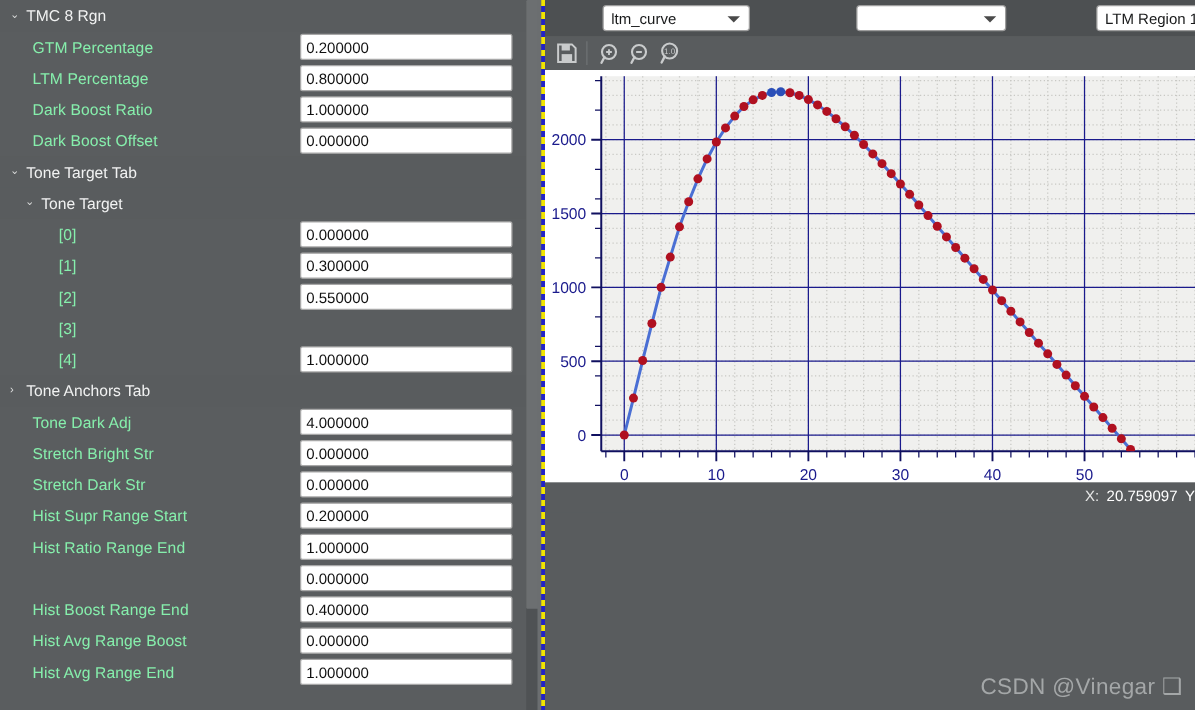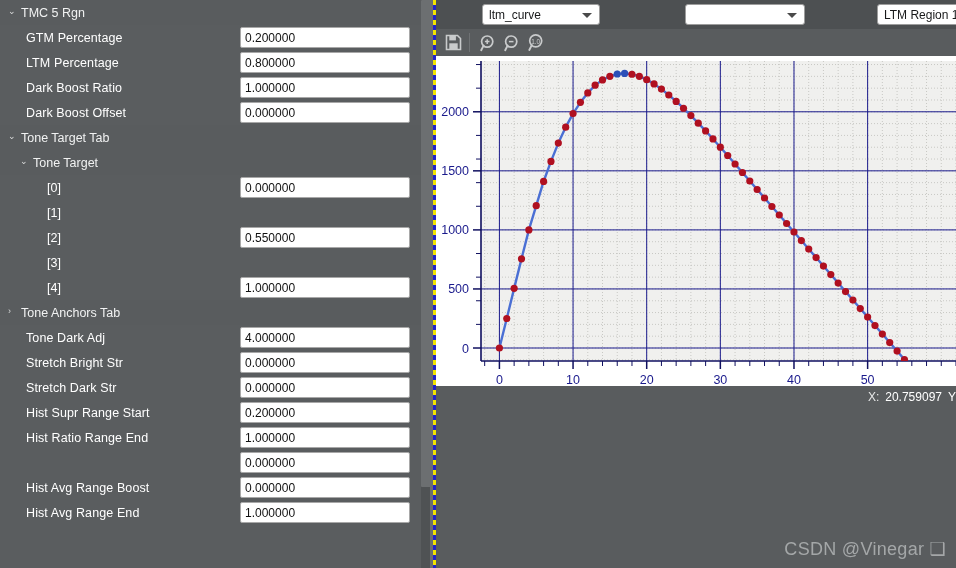--- a/index.html
+++ b/index.html
@@ -29,21 +29,21 @@
     display: flex;
     align-items: center;
     box-sizing: border-box;
   }
   .group-row {
     background: #595c5e;
   }
   .group-row.lvl0 { padding-left: 8px; }
   .group-row.lvl1 { padding-left: 20px; }
   .prop-label {
-    color: #ffffff;
+    color: #86efac;
     font-size: 12.5px;
     white-space: nowrap;
     letter-spacing: .1px;
   }
   .group-label {
     color: #f1f2f2;
     font-size: 12.5px;
     white-space: nowrap;
   }
   .arrow {
@@ -228,21 +228,21 @@
 </style>
 </head>
 <body>
 
 <div id="root">
 
   <div id="left-panel">
     <div id="tree-host">
         <div class="prop-row group-row lvl0">
           <span class="arrow">⌄</span>
-          <span class="group-label">TMC 5 Rgn</span>
+          <span class="group-label">TMC 8 Rgn</span>
         </div>
         <div class="prop-row field-row">
           <span class="prop-label">GTM Percentage</span>
           <input class="val-input" type="text" value="0.200000" style="">
         </div>
         <div class="prop-row field-row">
           <span class="prop-label">LTM Percentage</span>
           <input class="val-input" type="text" value="0.800000" style="">
         </div>
         <div class="prop-row field-row">
@@ -260,20 +260,21 @@
         <div class="prop-row group-row lvl1">
           <span class="arrow">⌄</span>
           <span class="group-label">Tone Target</span>
         </div>
         <div class="prop-row field-row">
           <span class="prop-label indent2">[0]</span>
           <input class="val-input" type="text" value="0.000000" style="">
         </div>
         <div class="prop-row field-row">
           <span class="prop-label indent2">[1]</span>
+          <input class="val-input" type="text" value="0.300000" style="">
         </div>
         <div class="prop-row field-row">
           <span class="prop-label indent2">[2]</span>
           <input class="val-input" type="text" value="0.550000" style="">
         </div>
         <div class="prop-row field-row">
           <span class="prop-label indent2">[3]</span>
         </div>
         <div class="prop-row field-row">
           <span class="prop-label indent2">[4]</span>
@@ -298,20 +299,24 @@
         <div class="prop-row field-row">
           <span class="prop-label">Hist Supr Range Start</span>
           <input class="val-input" type="text" value="0.200000" style="">
         </div>
         <div class="prop-row field-row">
           <span class="prop-label">Hist Ratio Range End</span>
           <input class="val-input" type="text" value="1.000000" style="">
         </div>
         <div class="prop-row field-row">
           <input class="val-input" type="text" value="0.000000" style="">
+        </div>
+        <div class="prop-row field-row">
+          <span class="prop-label">Hist Boost Range End</span>
+          <input class="val-input" type="text" value="0.400000" style="">
         </div>
         <div class="prop-row field-row">
           <span class="prop-label">Hist Avg Range Boost</span>
           <input class="val-input" type="text" value="0.000000" style="">
         </div>
         <div class="prop-row field-row">
           <span class="prop-label">Hist Avg Range End</span>
           <input class="val-input" type="text" value="1.000000" style="">
         </div>
       </div>

